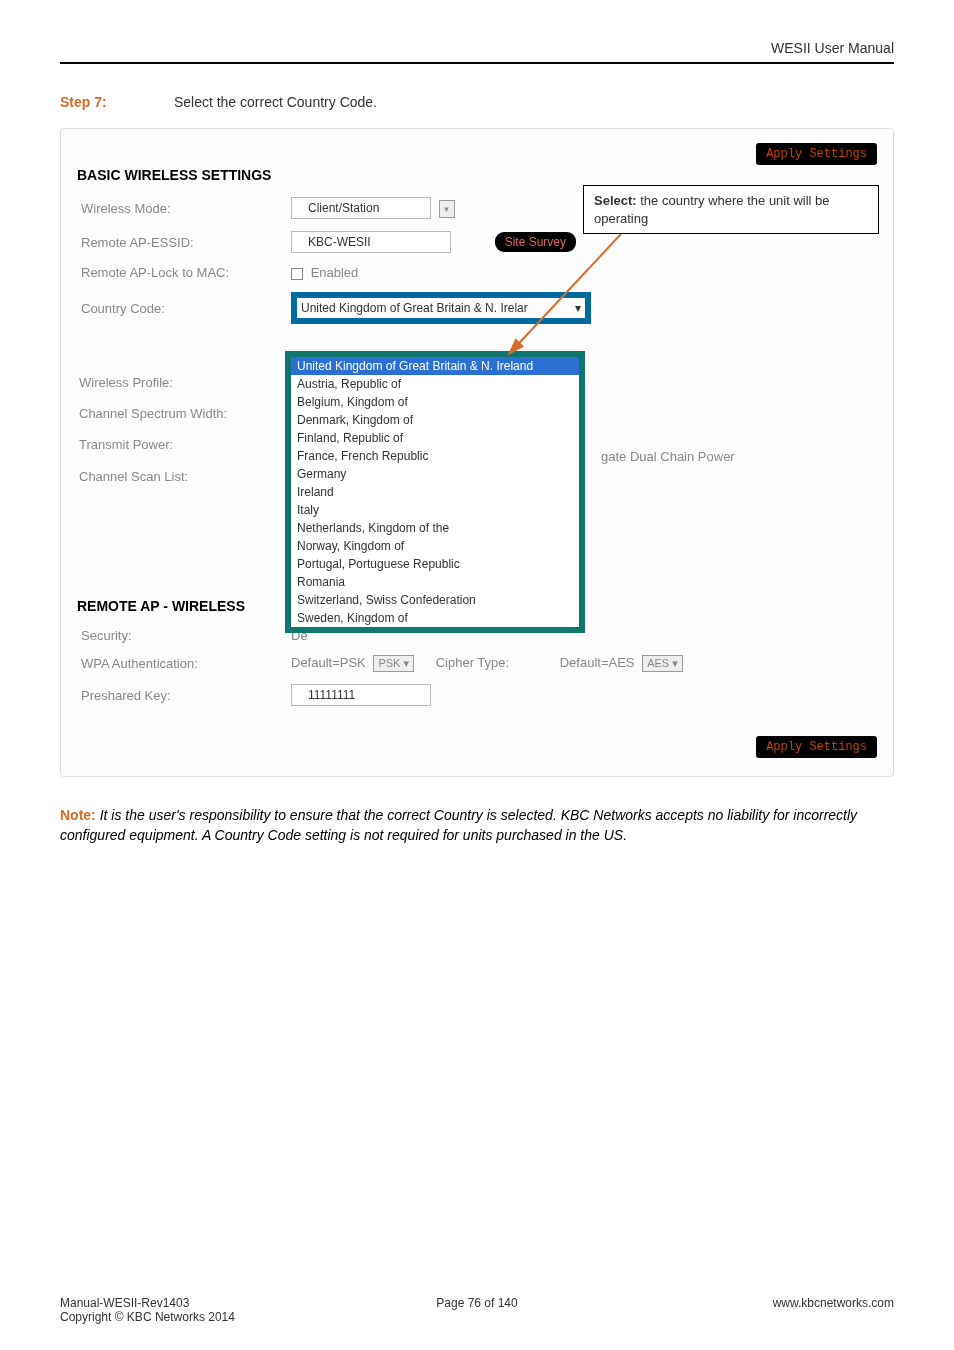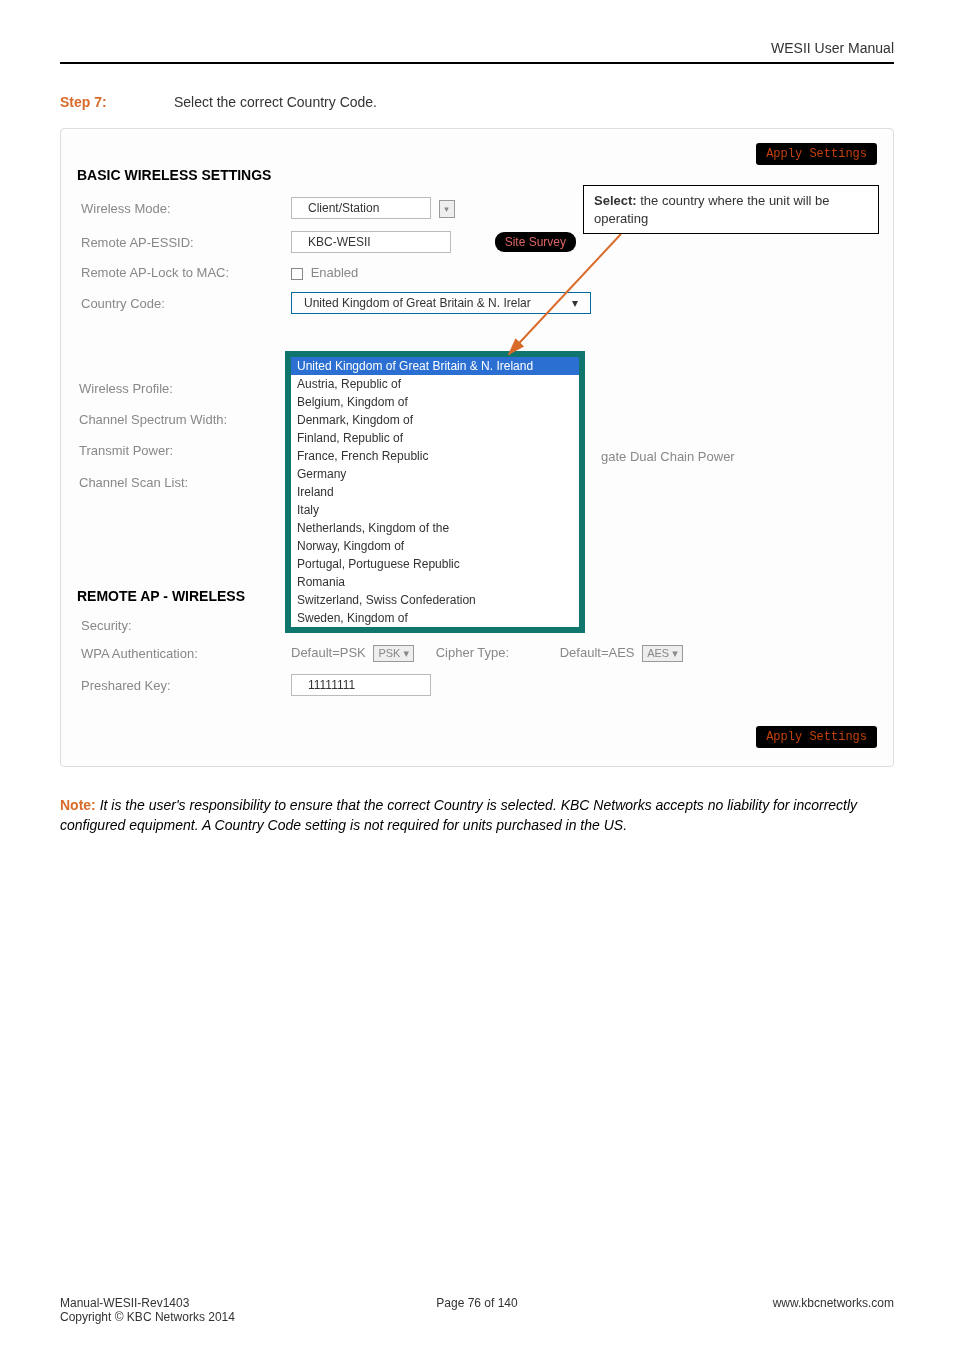--- a/index.html
+++ b/index.html
@@ -117,22 +117,22 @@
     left: 40px;
   }
   .chk {
     display: inline-block;
     width: 12px; height: 12px;
     border: 1px solid #888;
     vertical-align: middle;
     margin-right: 4px;
   }
   .country-select {
-    border: 1px solid #0369a1;
-    padding: 3px 12px;
+    border: 6px solid #0369a1;
+    padding: 3px 4px;
     font-size: 12px;
     color: #333;
     width: 300px;
     display: inline-block;
   }
   .dropdown {
     position: absolute;
     left: 224px;
     top: 222px;
     width: 300px;
@@ -145,21 +145,21 @@
     padding: 2px 6px;
     color: #333;
   }
   .dropdown .opt.sel {
     background: #2a6fd1;
     color: #fff;
   }
   .below-dd-labels {
     position: absolute;
     left: 18px;
-    top: 244px;
+    top: 238px;
     color: #888;
     font-size: 13px;
     line-height: 2.4;
   }
   .rightcol-text {
     position: absolute;
     left: 540px;
     top: 320px;
     color: #888;
     font-size: 13px;

